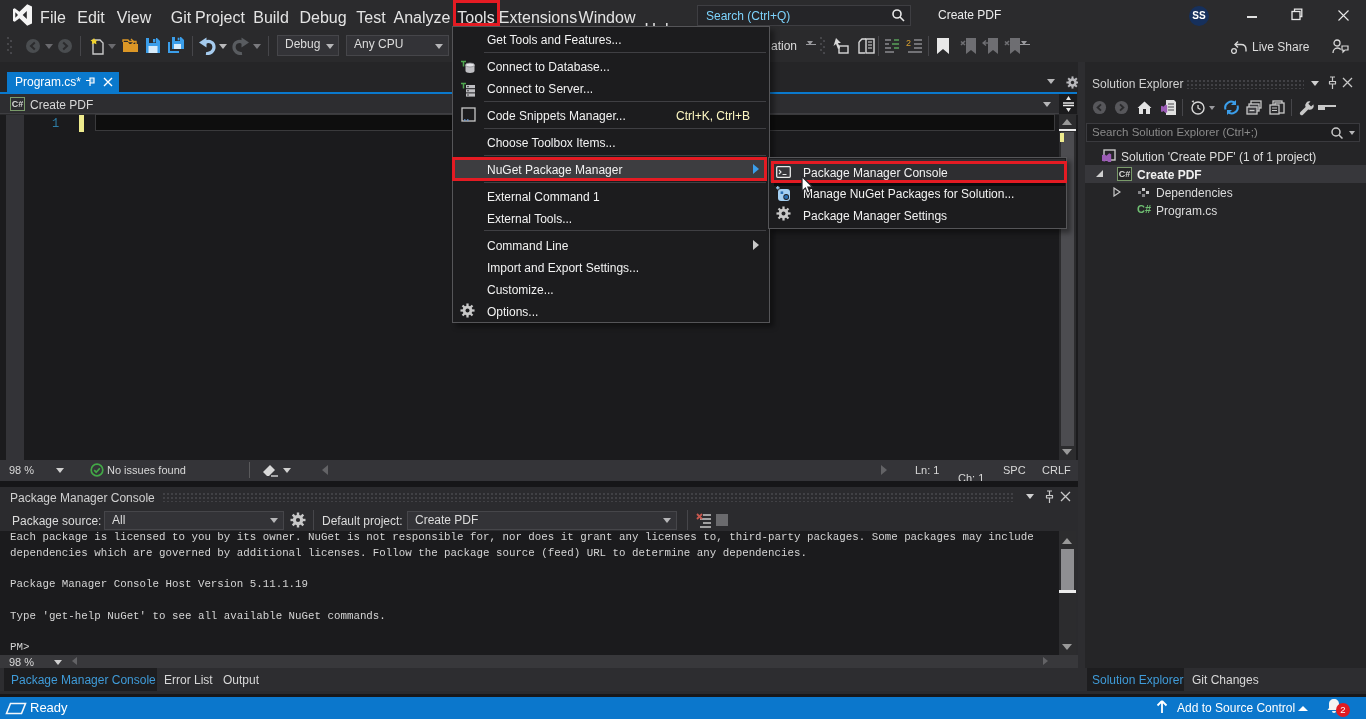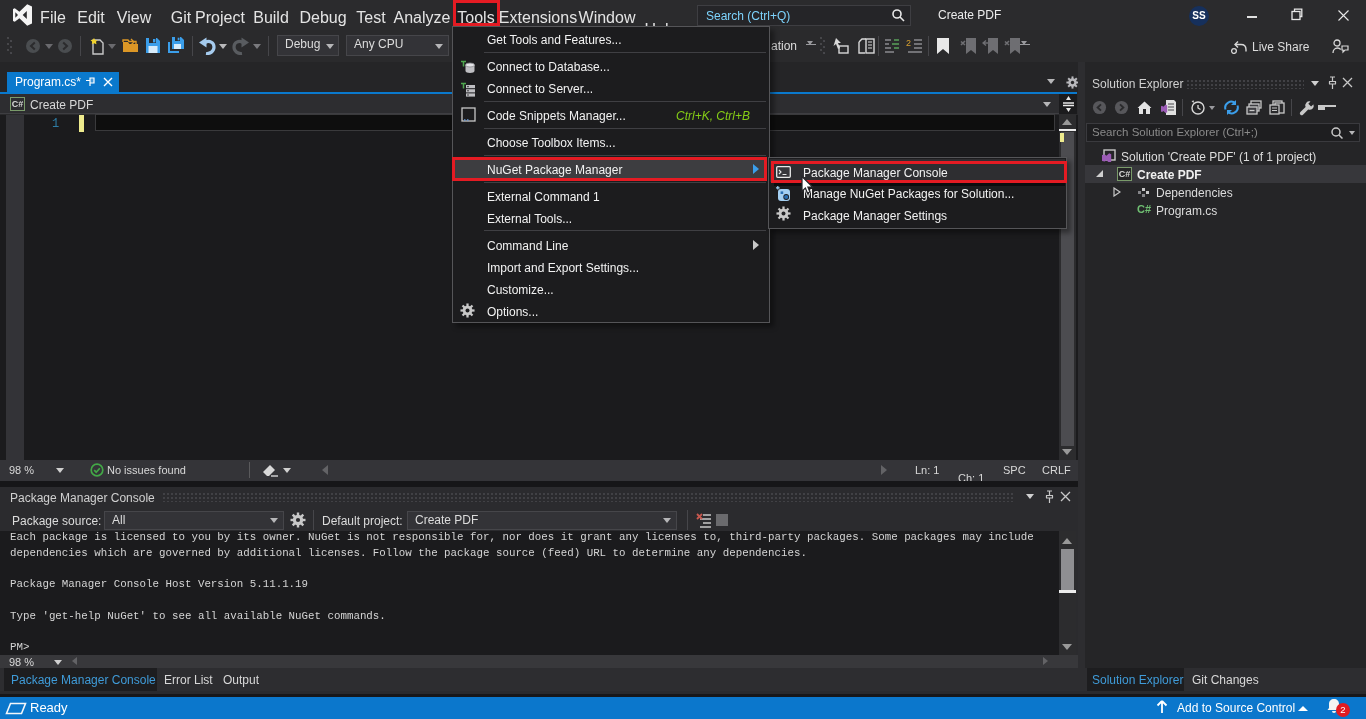--- a/index.html
+++ b/index.html
@@ -482,21 +482,21 @@
 <div class="abs" style="left:1336px;top:703px;width:14px;height:14px;border-radius:50%;background:#e11b22;color:#fff;font-size:9.5px;text-align:center;line-height:14px;">2</div>
 
 <div id="toolsmenu">
 <div class="abs" style="left:452px;top:26px;width:318px;height:297px;background:#1c1c1e;border:1px solid #555558;box-shadow:4px 4px 5px rgba(0,0,0,0.4);"></div>
 <div class="abs t12" style="left:487px;top:33px;color:#f2f2f2;">Get Tools and Features...</div>
 <div class="abs" style="left:484px;top:52px;width:282px;height:1px;background:#3f3f43;"></div>
 <div class="abs t12" style="left:487px;top:60px;color:#f2f2f2;">Connect to Database...</div>
 <div class="abs t12" style="left:487px;top:82px;color:#f2f2f2;">Connect to Server...</div>
 <div class="abs" style="left:484px;top:101px;width:282px;height:1px;background:#3f3f43;"></div>
 <div class="abs t12" style="left:487px;top:109px;color:#f2f2f2;">Code Snippets Manager...</div>
-<div class="abs t12" style="left:676px;top:109px;color:#84cc16;font-style:italic;">Ctrl+K, Ctrl+B</div>
+<div class="abs t12" style="left:676px;top:109px;color:#fef9c3;">Ctrl+K, Ctrl+B</div>
 <div class="abs" style="left:484px;top:128px;width:282px;height:1px;background:#3f3f43;"></div>
 <div class="abs t12" style="left:487px;top:136px;color:#f2f2f2;text-align:right;">Choose Toolbox Items...</div>
 <div class="abs" style="left:484px;top:155px;width:282px;height:1px;background:#3f3f43;"></div>
 <div class="abs" style="left:455px;top:158px;width:312px;height:22px;background:#3d3d40;"></div>
 <div class="abs t12" style="left:487px;top:163px;color:#f2f2f2;">NuGet Package Manager</div>
 <div class="abs" style="left:753px;top:164px;width:0;height:0;border-top:5px solid transparent;border-bottom:5px solid transparent;border-left:6px solid #3b9eea;"></div>
 <div class="abs" style="left:484px;top:182px;width:282px;height:1px;background:#3f3f43;"></div>
 <div class="abs t12" style="left:487px;top:190px;color:#f2f2f2;">External Command 1</div>
 <div class="abs t12" style="left:487px;top:212px;color:#f2f2f2;">External Tools...</div>
 <div class="abs" style="left:484px;top:230px;width:282px;height:1px;background:#3f3f43;"></div>

